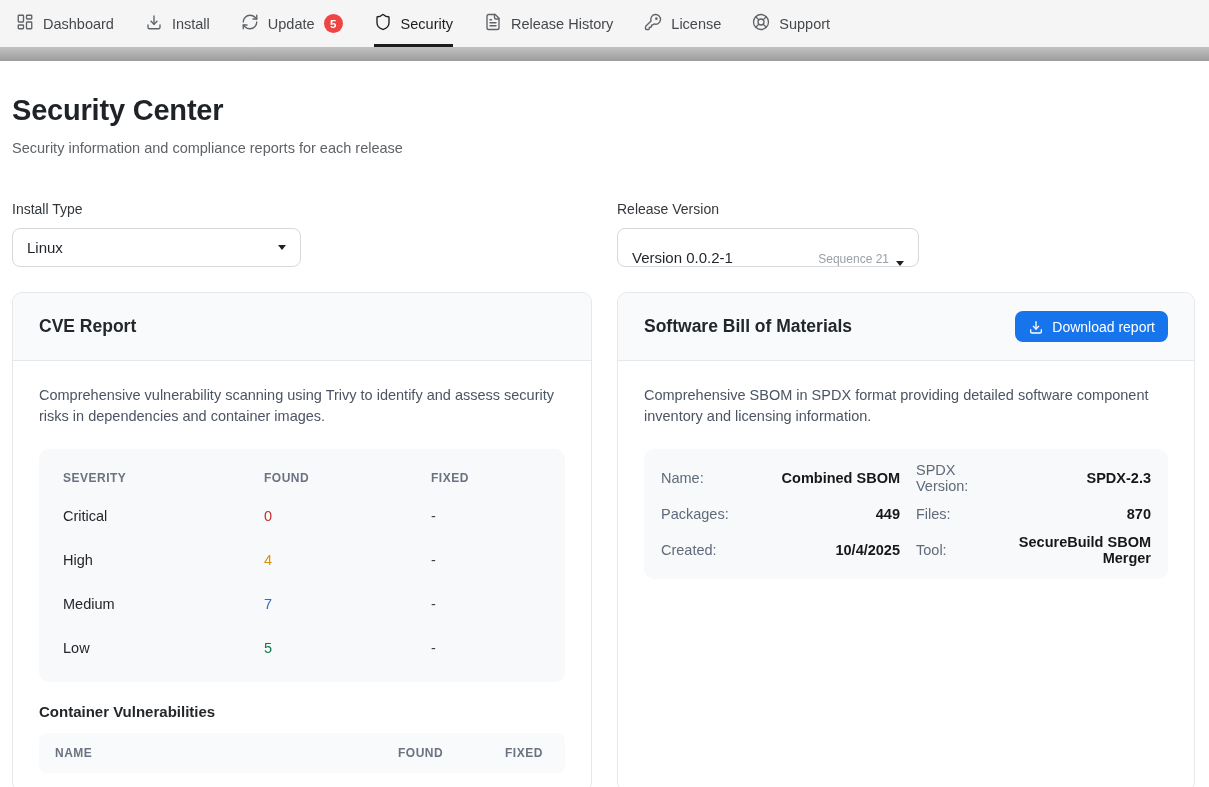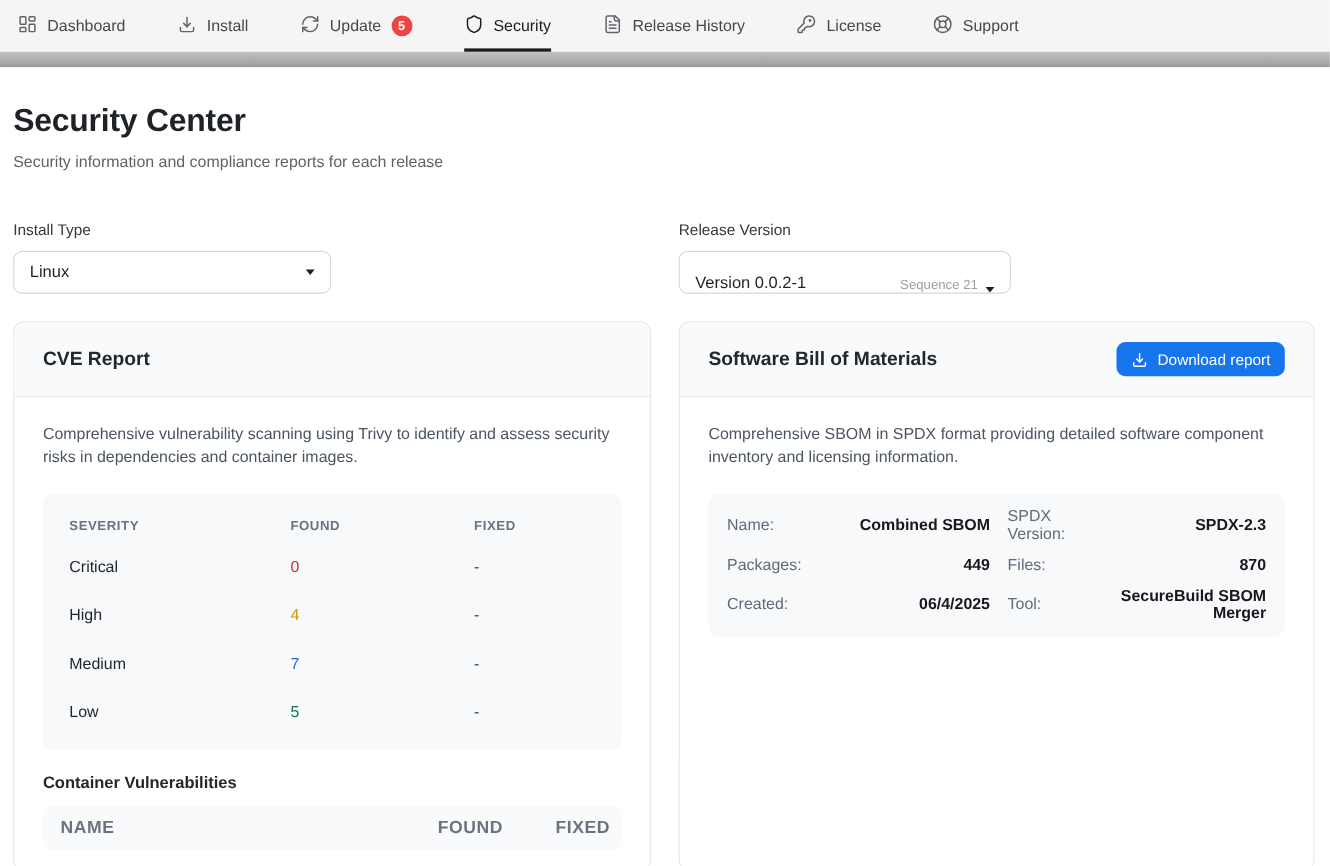--- a/index.html
+++ b/index.html
@@ -1,21 +1,21 @@
 <!DOCTYPE html>
 <html><head>
 <meta charset="utf-8">
 <style>
   * { margin:0; padding:0; box-sizing:border-box; }
   html,body { width:1209px; height:787px; overflow:hidden; background:#ffffff;
     font-family:"Liberation Sans", sans-serif; color:#202124; }
 
   
   .topnav { height:47px; background:#f5f5f6; display:flex; align-items:stretch;
-    padding-left:16px; gap:47px; }
+    padding-left:16px; gap:31px; }
   .nav-item { display:flex; align-items:center; gap:9px; cursor:pointer;
     font-size:14.5px; color:#45484c; position:relative; font-weight:400; }
   .nav-item svg { stroke:#5f6368; }
   .nav-item.active { color:#1b1d1f; font-weight:500;justify-content:center; }
   .nav-item.active svg { stroke:#1b1d1f; }
   .nav-item.active::after { content:""; position:absolute; left:0; right:0; bottom:0;
     height:3px; background:#1c1c1c; }
   .nav-badge { background:#ef4444; color:#fff; width:19px; height:19px; border-radius:50%;
     font-size:11.5px; font-weight:700; display:flex; align-items:center; justify-content:center; }
   .nav-shadow { height:14px; background:linear-gradient(180deg,#c2c2c2 0%,#9c9c9c 100%); }
@@ -49,21 +49,21 @@
   .sev-head, .sev-row { display:grid; grid-template-columns:201px 167px 1fr; padding:0 24px; align-items:center; }
   .sev-head { height:32px; font-size:12px; font-weight:700; letter-spacing:0.5px; color:#6b7280; }
   .sev-row { height:44px; font-size:14.5px; color:#23272b; }
   .sev-found { font-weight:500; }
   .sev-fixed { color:#374151; }
 
   
   .cv-title { margin-top:21px; font-size:15px; font-weight:700; color:#23272b; }
   .cv-head { margin-top:13px; background:#f9fafb; border-radius:8px; height:40px;
     display:grid; grid-template-columns:1fr 77px 48px; column-gap:30px; align-items:center; padding:0 12px 0 16px;
-    font-size:16px; font-weight:700; letter-spacing:0.5px; color:#6b7280; }
+    font-size:12px; font-weight:700; letter-spacing:0.5px; color:#6b7280; }
 
   
   .btn-primary { background:#1674ec; color:#fff; border:none; border-radius:8px; height:31px;
     padding:0 13px; font-size:14px; font-weight:500; font-family:"Liberation Sans",sans-serif;
     display:flex; align-items:center; gap:8px; cursor:pointer; }
   .btn-primary svg { stroke:#fff; }
   .sbom-grid { margin-top:22px; background:#f8f9fa; border-radius:10px; padding:11px 17px;
     display:grid; grid-template-columns:88px 151px 110px 1fr; }
   .sbom-cell { height:36px; display:flex; align-items:center; font-size:14.5px; }
   .sbom-label { color:#5f6b7a; }
@@ -229,21 +229,21 @@
           <div class="sbom-cell sbom-value">Combined SBOM</div>
           <div class="sbom-cell sbom-label second" style="padding-left:16px;">SPDX Version:</div>
           <div class="sbom-cell sbom-value">SPDX-2.3</div>
 
           <div class="sbom-cell sbom-label">Packages:</div>
           <div class="sbom-cell sbom-value">449</div>
           <div class="sbom-cell sbom-label second" style="padding-left:16px;">Files:</div>
           <div class="sbom-cell sbom-value">870</div>
 
           <div class="sbom-cell sbom-label">Created:</div>
-          <div class="sbom-cell sbom-value">06/4/2025</div>
+          <div class="sbom-cell sbom-value">10/4/2025</div>
           <div class="sbom-cell sbom-label second" style="padding-left:16px;">Tool:</div>
           <div class="sbom-cell sbom-value">SecureBuild SBOM Merger</div>
         </div>
       </div>
     </section>
 
   </div>
 </div>
 
 </body></html>

